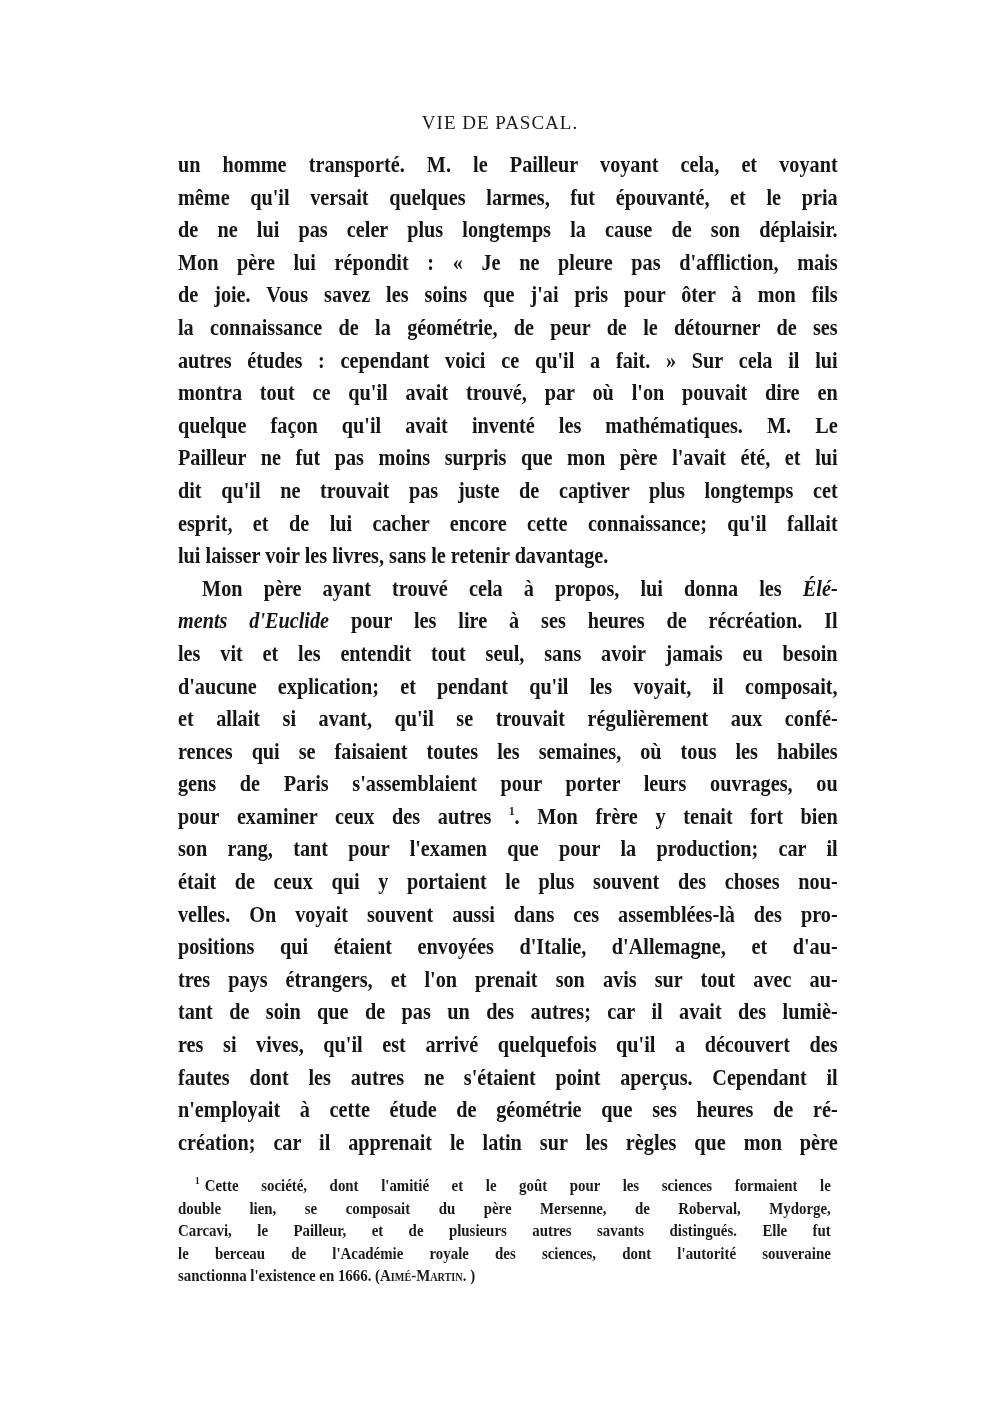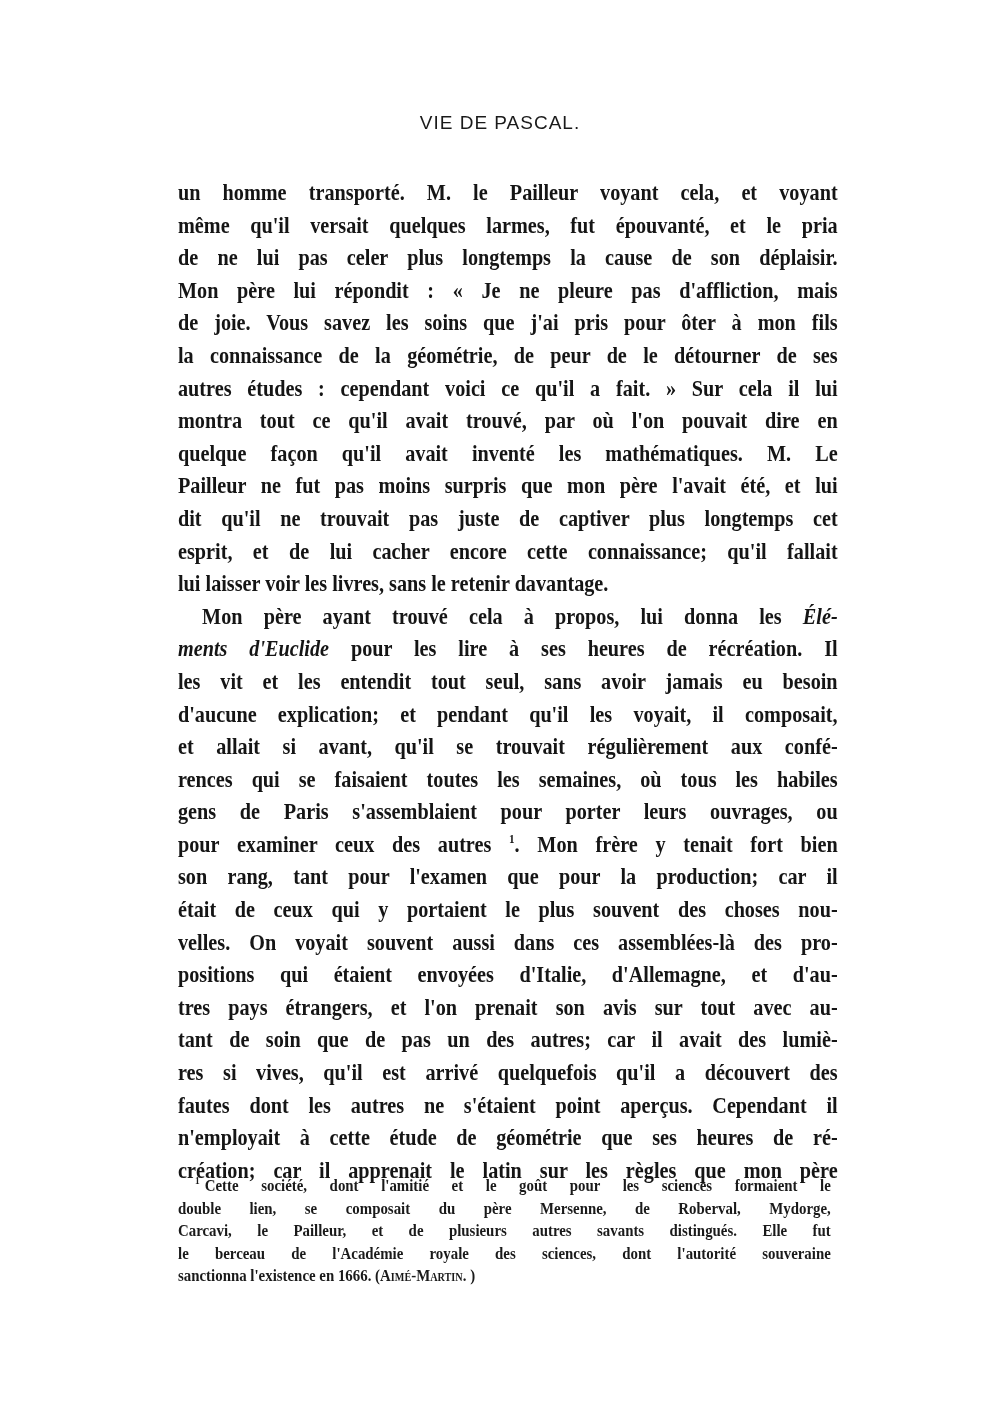--- a/index.html
+++ b/index.html
@@ -18,31 +18,30 @@
     .page {
       position: absolute;
       left: 0; top: 0;
       width: 1000px; height: 1418px;
     }
     .running-head {
       position: absolute;
       left: 0; width: 1000px;
       top: 112px;
       text-align: center;
-      font-family: Liberation Sans, sans-serif;
+      font-family: Liberation Serif, serif;
       font-size: 19px;
       letter-spacing: 1px;
       color: #1a1a1a;
     }
     .text-block {
       position: absolute;
       left: 178px;
       width: 660px;
       top: 148px;
-      margin-top: 28px;
     }
     .line {
       height: 32.6px;
       line-height: 32.6px;
       font-family: "Liberation Serif", serif;
       font-size: 23.5px;
       font-weight: bold;
       color: #151515;
       white-space: nowrap;
       text-align: justify;

